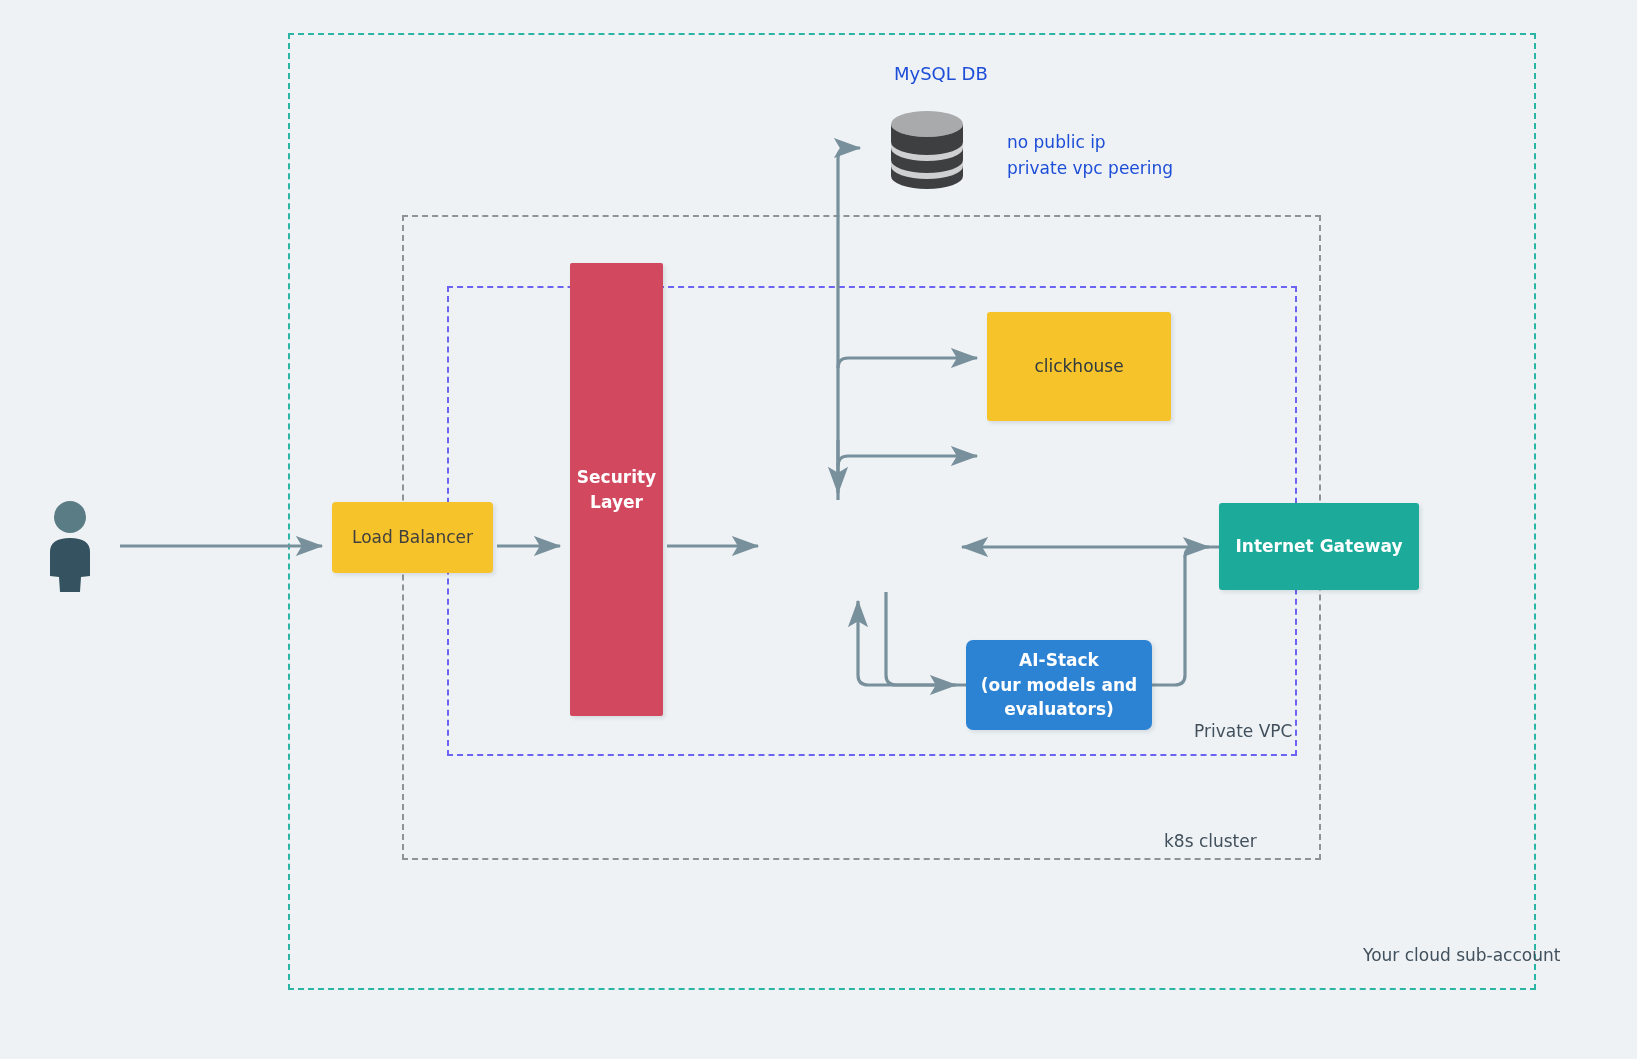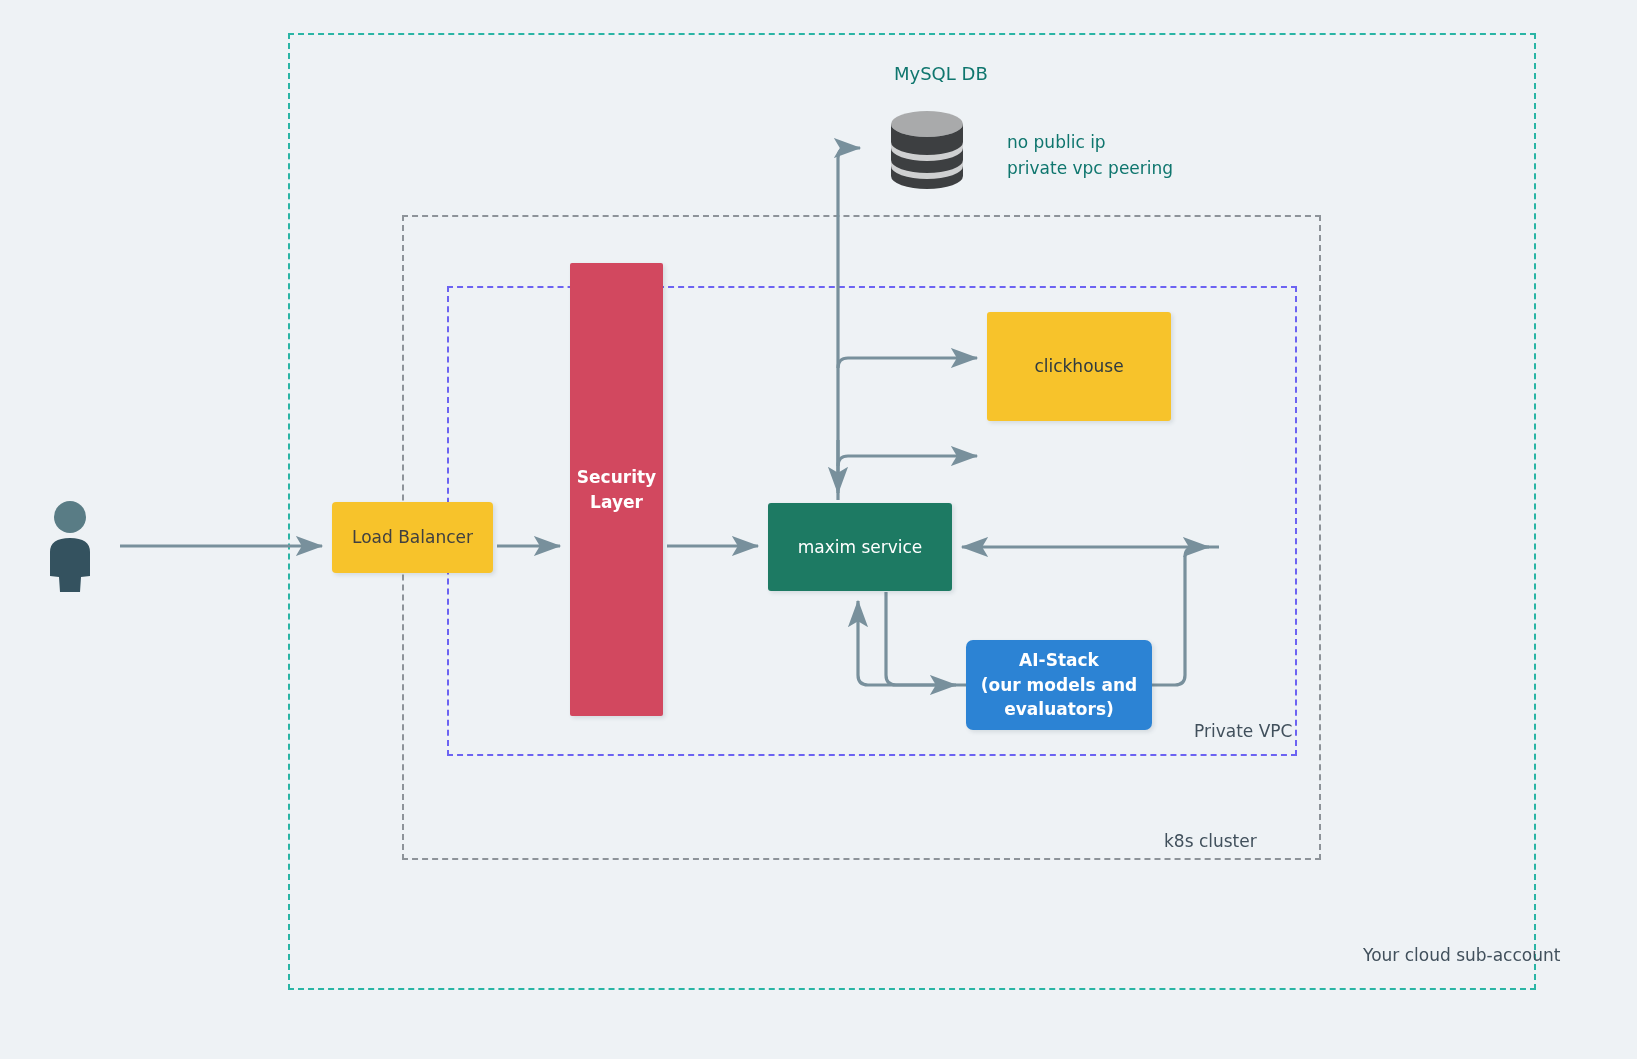--- a/index.html
+++ b/index.html
@@ -36,21 +36,21 @@
     justify-content: center;
     text-align: center;
     font-size: 17px;
     line-height: 1.45;
     box-shadow: 2px 2px 4px rgba(40,60,80,0.13);
   }
   .node-text { pointer-events: none; white-space: pre-line; }
   .plain-label {
     position: absolute;
     font-size: 17px;
-    color: #0f766e;
+    color: #1d4ed8;
     white-space: pre-line;
     line-height: 1.55;
   }
   svg.wires {
     position: absolute;
     left: 0; top: 0;
     width: 1637px;
     height: 1059px;
     overflow: visible;
   }
@@ -127,25 +127,25 @@
   <div class="plain-label" id="anno-0" style="left: 1007px; top: 129px;">no public ip
 private vpc peering</div>
 
   <div class="node" id="node-0" style="left: 332px; top: 502px; width: 161px; height: 71px; background: rgb(247, 195, 43); color: #404040; border-radius: 4px;">
     <span class="node-text">Load Balancer</span>
   </div>
   <div class="node" id="node-1" style="left: 570px; top: 263px; width: 93px; height: 453px; background: rgb(210, 72, 95); color: rgb(255, 255, 255); border-radius: 2px; font-weight: 700;">
     <span class="node-text">Security
 Layer</span>
   </div>
-  <div class="node" id="node-2" style="left: 768px; top: 503px; width: 184px; height: 88px; background: rgb(29, 122, 99); color: rgb(255, 255, 255); border-radius: 3px;">
-    <span class="node-text">maxim service</span>
-  </div>
   <div class="node" id="node-3" style="left: 987px; top: 312px; width: 184px; height: 109px; background: rgb(247, 195, 43); color: rgb(47, 58, 64); border-radius: 3px;">
     <span class="node-text">clickhouse</span>
   </div>
   <div class="node" id="node-5" style="left: 966px; top: 640px; width: 186px; height: 90px; background: rgb(44, 131, 212); color: rgb(255, 255, 255); border-radius: 7px; font-weight: 700;">
     <span class="node-text">AI-Stack
 (our models and
 evaluators)</span>
   </div>
+  <div class="node" id="node-6" style="left: 1219px; top: 503px; width: 200px; height: 87px; background: rgb(28, 171, 155); color: rgb(255, 255, 255); border-radius: 3px; font-weight: 700;">
+    <span class="node-text">Internet Gateway</span>
+  </div>
 
 </div>
 
 </body></html>

